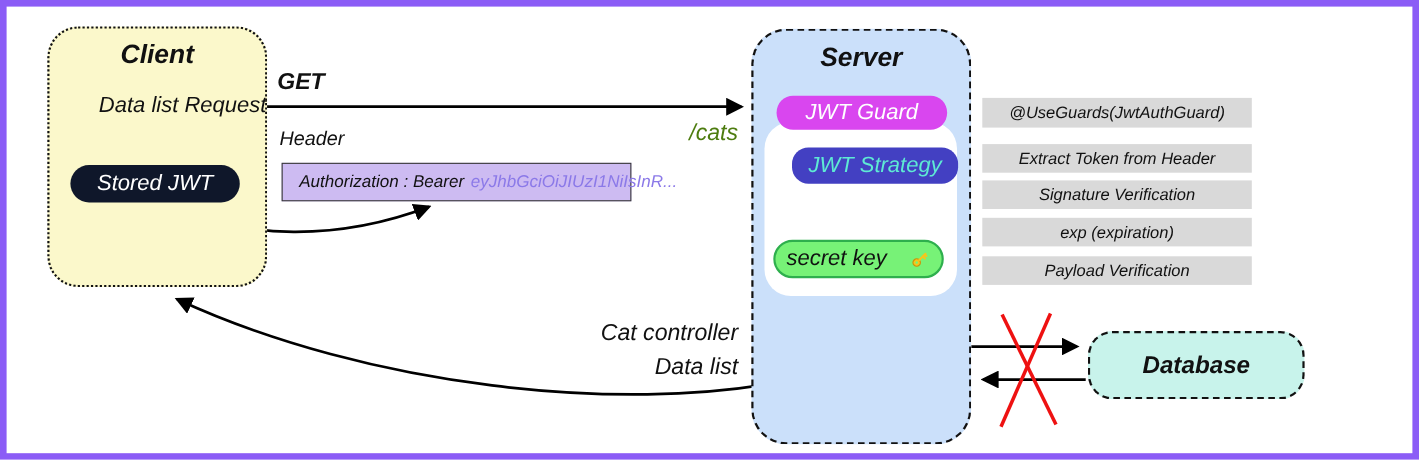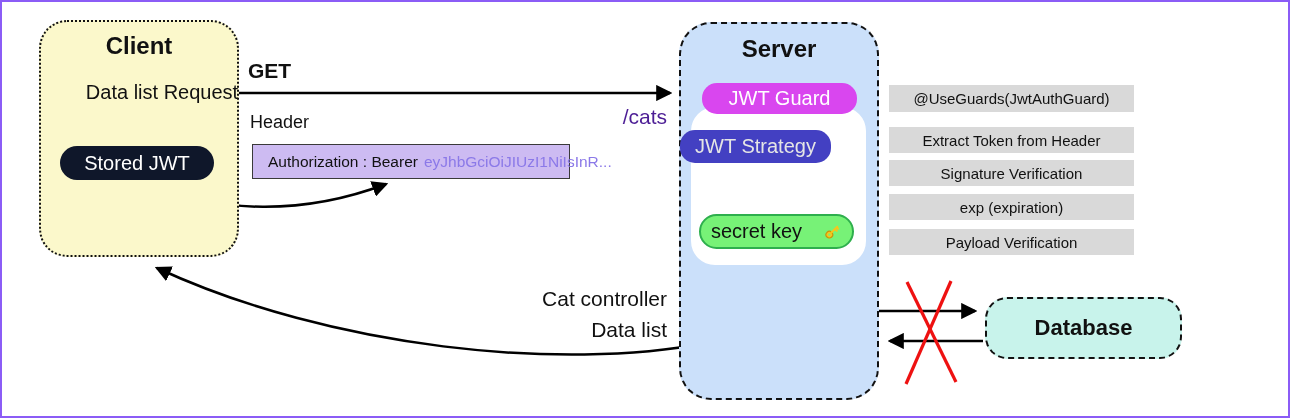--- a/index.html
+++ b/index.html
@@ -1,65 +1,66 @@
 <!DOCTYPE html>
 <html><head>
 <meta charset="utf-8">
 <style>
   html,body{margin:0;padding:0;background:#ffffff;}
   body{font-family:"Liberation Sans","DejaVu Sans",sans-serif;}
   #canvas{
     position:relative;
     width:1290px;height:418px;
     background:#ffffff;
-    border:2px solid #8b5cf6;
+    border:6px solid #8b5cf6;
     box-sizing:border-box;
     overflow:hidden;
+    font-style:italic;
   }
   .abs{position:absolute;box-sizing:border-box;}
   
   .client-box{
     left:37px;top:18px;width:200px;height:237px;
     background:#FBF8CB;border:2px dotted #111;border-radius:28px;
   }
   .client-title{left:37px;top:30px;width:200px;text-align:center;font-size:24px;font-weight:bold;color:#111;}
   .client-subtitle{left:37px;top:79px;width:200px;text-align:center;font-size:20px;color:#111;padding-left:46px;}
   .stored-jwt-pill{
     left:58px;top:144px;width:154px;height:34px;
     background:#0f172a;border-radius:17px;
     display:flex;align-items:center;justify-content:center;
     color:#fff;font-size:20px;
   }
   
   .get-label{left:246px;top:57px;font-size:21px;font-weight:bold;color:#111;}
   .header-label{left:248px;top:110px;font-size:18px;color:#111;}
-  .cats-label{left:540px;top:103px;width:125px;text-align:right;font-size:21px;color:#4c1d95;}
+  .cats-label{left:540px;top:103px;width:125px;text-align:right;font-size:21px;color:#4d7c0f;}
   .auth-box{
     left:250px;top:142px;width:318px;height:35px;
     background:#CDBBF2;border:1.5px solid #3a3a3a;
     display:flex;align-items:center;padding-left:15px;
     font-size:15.5px;color:#111;white-space:nowrap;
   }
   .auth-token{color:#8B79E8;margin-left:6px;}
   
   .server-box{
     left:677px;top:20px;width:200px;height:378px;
     background:#CBE0FA;border:2.5px dashed #111;border-radius:32px;
   }
   .server-title{left:677px;top:33px;width:200px;text-align:center;font-size:24px;font-weight:bold;color:#111;}
   .inner-white-box{left:689px;top:105px;width:175px;height:158px;background:#fff;border-radius:24px;}
   .jwt-guard-pill{
     left:700px;top:81px;width:155px;height:31px;
     background:#d946ef;border-radius:15px;
     display:flex;align-items:center;justify-content:center;color:#fff;font-size:20px;
   }
   .jwt-strategy-pill{
-    left:678px;top:128px;width:151px;height:33px;
+    left:714px;top:128px;width:151px;height:33px;
     background:#4340C2;border-radius:15px;
-    display:flex;align-items:center;justify-content:center;color:#e5e5e5;font-size:20px;
+    display:flex;align-items:center;justify-content:center;color:#5eead4;font-size:20px;
   }
   .secret-key-pill{
     left:697px;top:212px;width:155px;height:35px;
     background:#77F277;border:2px solid #2EAF4D;border-radius:18px;
     display:flex;align-items:center;justify-content:center;gap:20px;
     color:#111;font-size:20px;
   }
   .req-user-ellipse{
     left:707px;top:304px;width:132px;height:58px;
     background:#F6F6A8;border-radius:50%;

